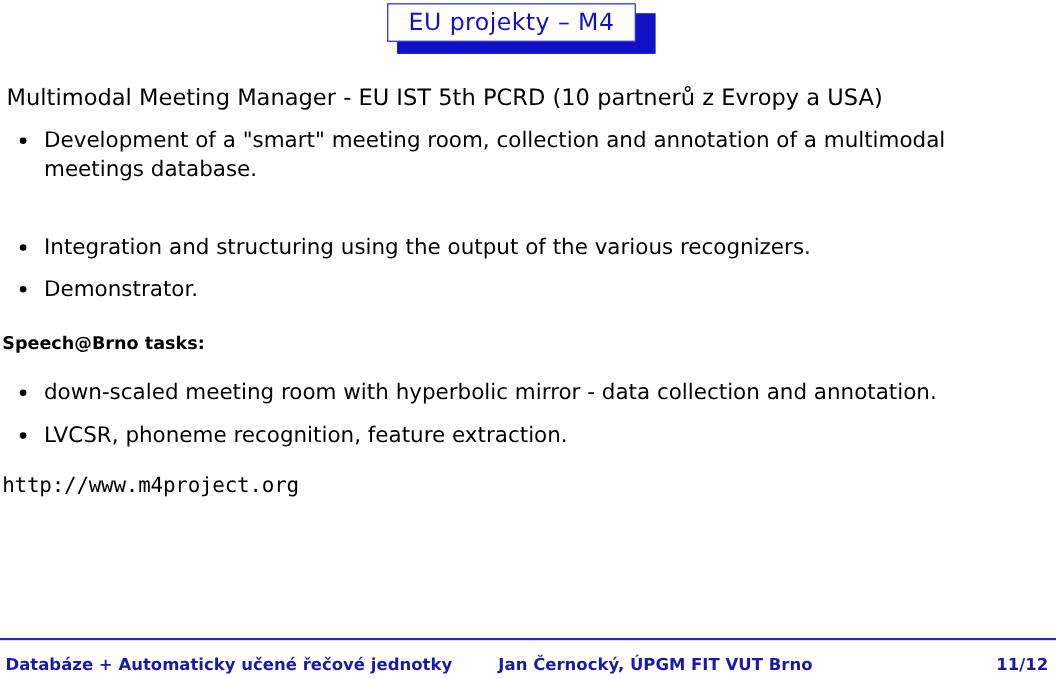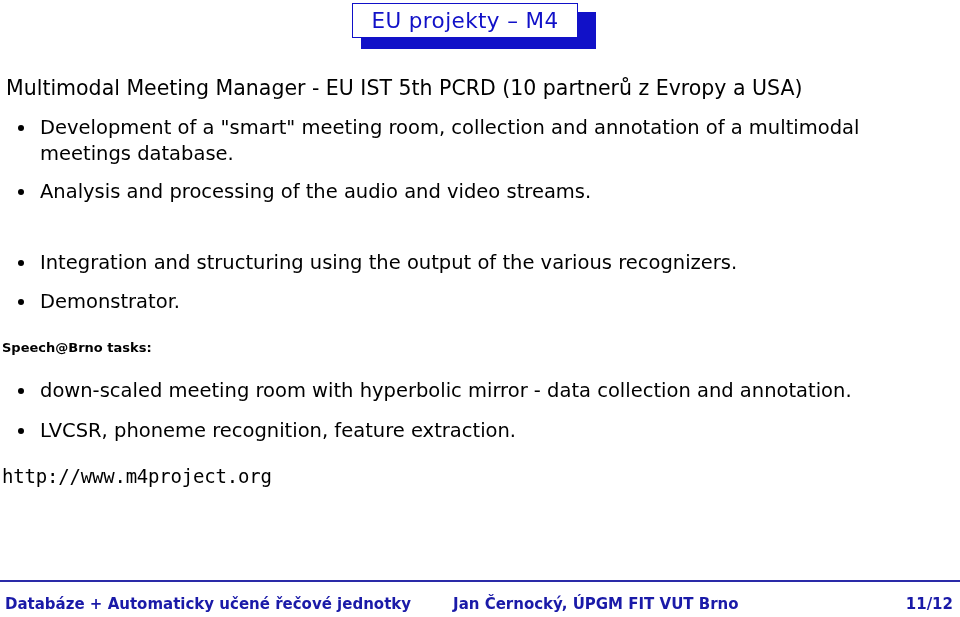--- a/index.html
+++ b/index.html
@@ -94,21 +94,21 @@
     height: 6px;
     border-radius: 50%;
     background: #000000;
   }
 
   .spacer-sm { height: 15px; }
   .spacer-md { height: 22px; }
   .spacer-lg { height: 26px; }
 
   .section-head {
-    font-size: 13px;
+    font-size: 16px;
     font-weight: bold;
     color: #000000;
     padding-left: 2px;
     line-height: 1.25;
   }
 
   .url-line {
     font-family: "DejaVu Sans Mono", monospace;
     font-size: 19px;
     color: #000000;
@@ -167,24 +167,20 @@
 
   <div class="lead-line">Multimodal Meeting Manager - EU IST 5th PCRD (10 partnerů z Evropy a USA)</div>
 
   <div class="spacer-sm"></div>
 
   <ul class="bullet-list">
     <li class="bullet-item">
       <span class="bullet-dot"></span>
       <span>Development of a "smart" meeting room, collection and annotation of a multimodal meetings database.</span>
     </li>
-    <li class="bullet-item" style="margin-top:13px;">
-      <span class="bullet-dot"></span>
-      <span>Analysis and processing of the audio and video streams.</span>
-    </li>
     <li class="bullet-item" style="margin-top:46px;">
       <span class="bullet-dot"></span>
       <span>Integration and structuring using the output of the various recognizers.</span>
     </li>
     <li class="bullet-item" style="margin-top:13px;">
       <span class="bullet-dot"></span>
       <span>Demonstrator.</span>
     </li>
   </ul>
 

